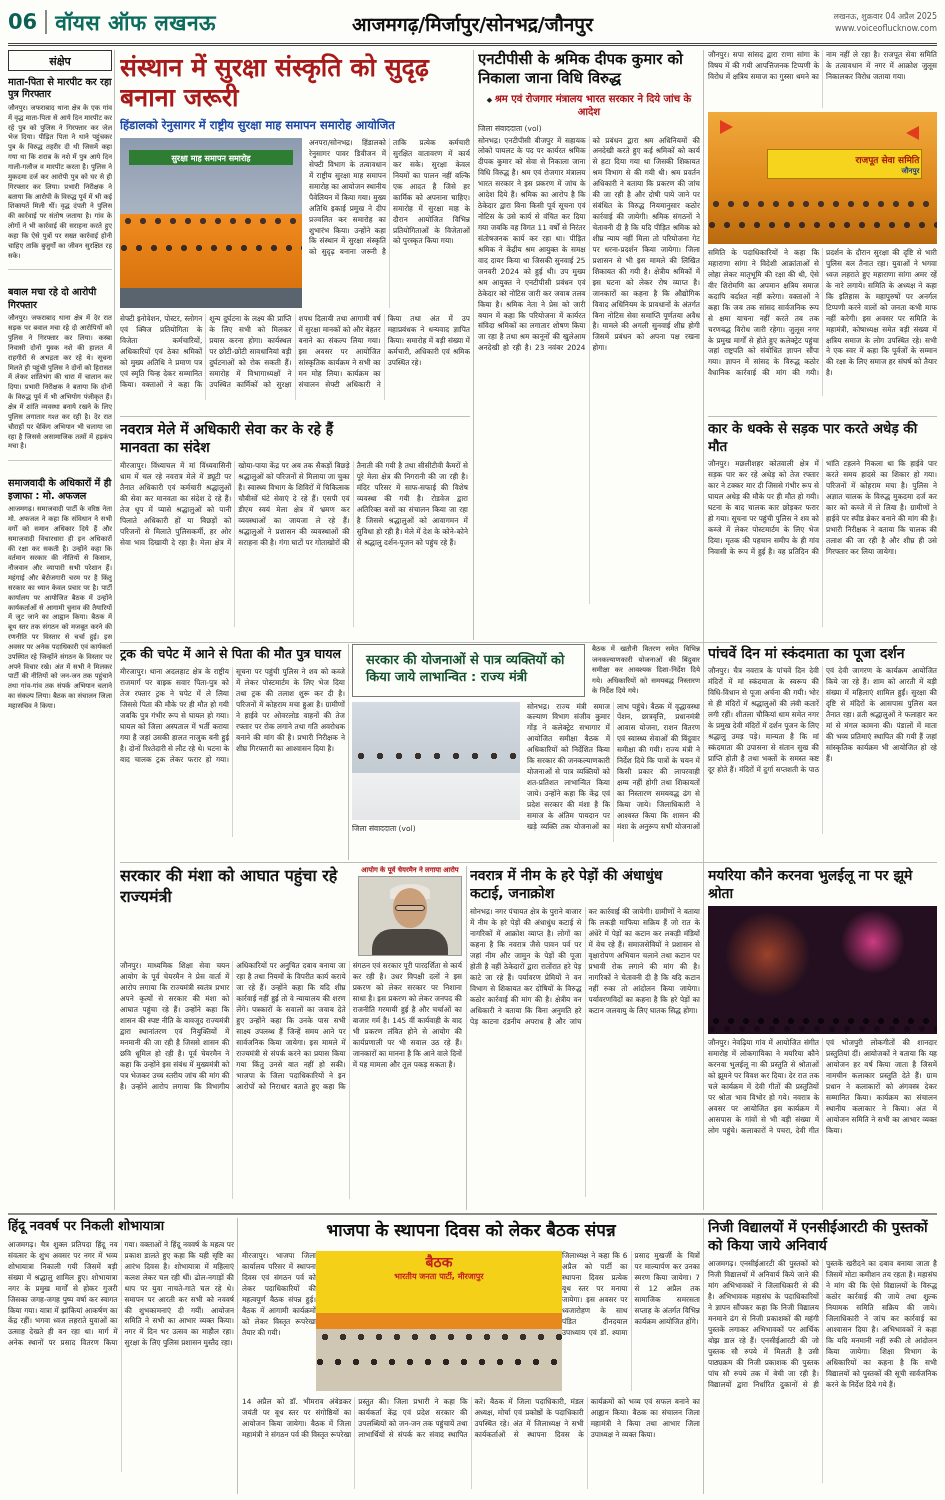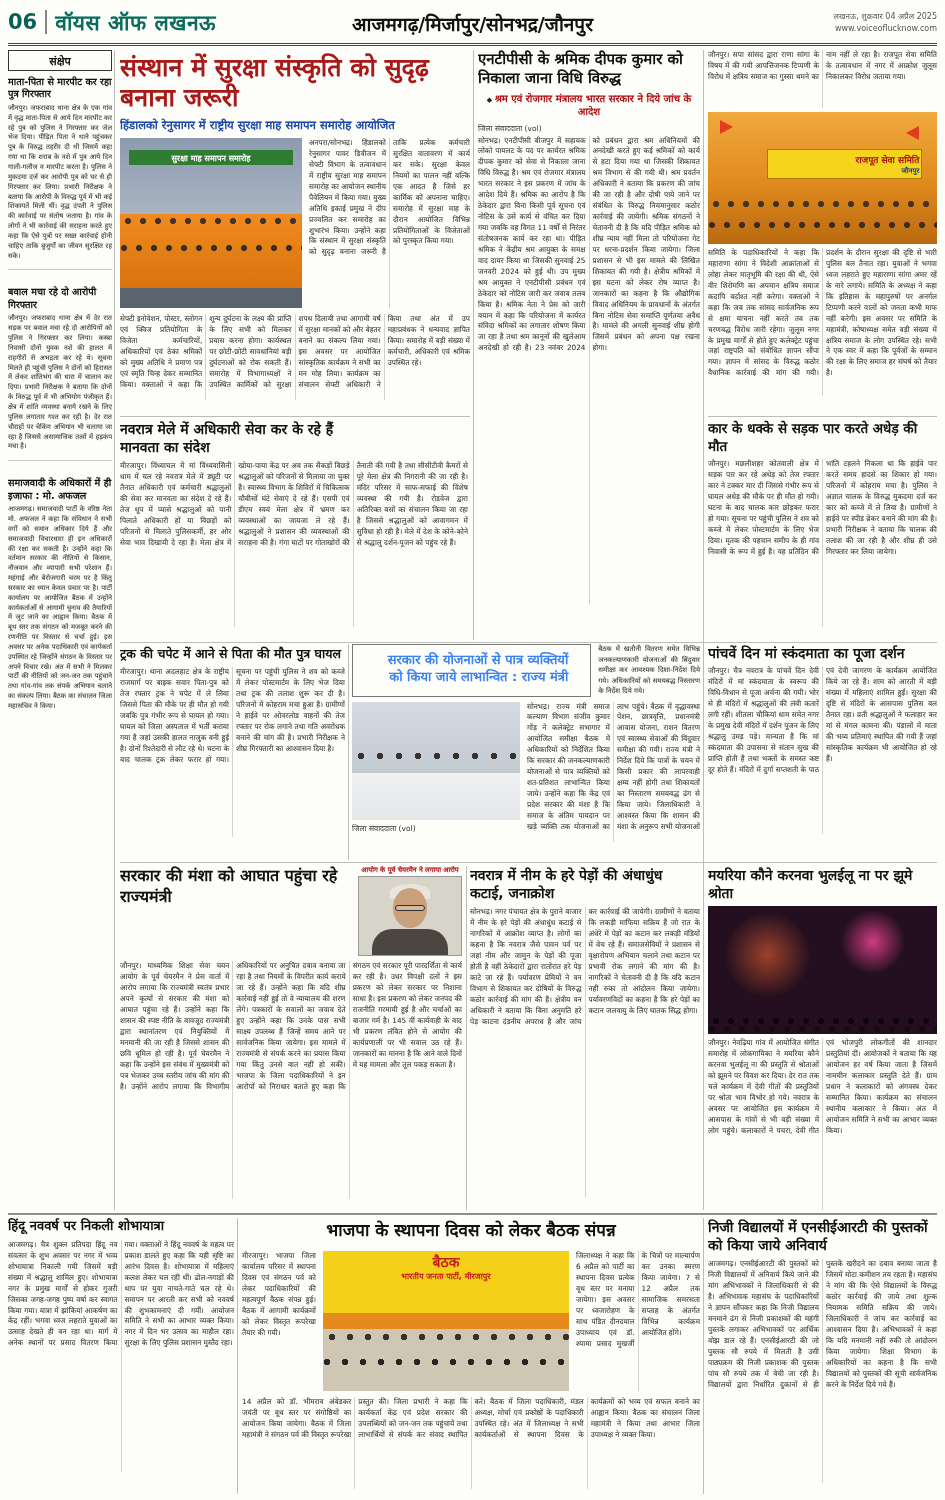--- a/index.html
+++ b/index.html
@@ -95,21 +95,21 @@
   #blk-mela { left:120px; top:420px; width:348px; height:219px; }
   #blk-mela h2 { font-size:14px; line-height:1.3; width:72%; margin-bottom:5px; }
   #blk-mela .body-text { height:166px; overflow:hidden; }
 
   #blk-truck { left:120px; top:646px; width:225px; height:214px; }
   #blk-truck h2 { font-size:12.5px; line-height:1.3; margin-bottom:5px; }
   #blk-truck .body-text { height:170px; overflow:hidden; }
 
   #blk-yojna { left:352px; top:644px; width:348px; height:216px; }
   .yj-head { display:flex; gap:7px; margin-bottom:5px; }
-  .yj-title { flex:1.9; border:1.5px solid #777; color:#3b82f6; font-size:13px; font-weight:700; text-align:right; padding:7px 22px; line-height:1.3; }
+  .yj-title { flex:1.9; border:1.5px solid #777; color:#14532d; font-size:13px; font-weight:700; text-align:left; padding:7px 13px; line-height:1.3; }
   .yj-aside { flex:1; font-size:7px; }
   .yj-row { display:flex; gap:7px; }
   .yj-right { flex:1; height:140px; overflow:hidden; }
 
   #blk-car { left:708px; top:420px; width:229px; height:219px; }
   #blk-car h2 { font-size:13.5px; line-height:1.3; margin-bottom:4px; }
   #blk-car .body-text { height:168px; overflow:hidden; }
 
   #blk-skand { left:708px; top:644px; width:229px; height:216px; }
   #blk-skand h2 { font-size:14px; line-height:1.3; margin-bottom:4px; }
@@ -127,21 +127,21 @@
   #blk-mayriya { left:708px; top:866px; width:229px; height:344px; }
   #blk-mayriya h2 { font-size:14px; line-height:1.3; }
   #blk-mayriya .body-text { height:192px; overflow:hidden; }
 
   #blk-navvarsh { left:8px; top:1218px; width:226px; height:276px; }
   #blk-navvarsh h2 { font-size:13px; line-height:1.3; margin-bottom:5px; }
   #blk-navvarsh .body-text { height:232px; overflow:hidden; }
 
   #blk-bjp { left:242px; top:1218px; width:458px; height:276px; }
   #blk-bjp h2 { font-size:17px; text-align:center; margin-bottom:10px; }
-  .bjp-row { display:flex; gap:7px; }
+  .bjp-row { display:flex; }
   .bjp-left { width:74px; flex-shrink:0; }
   .bjp-right { flex:1; height:140px; overflow:hidden; }
   .bjp-bottom { margin-top:6px; height:92px; overflow:hidden; }
 
   #blk-ncert { left:708px; top:1218px; width:229px; height:276px; }
   #blk-ncert h2 { font-size:14px; line-height:1.3; margin-bottom:5px; }
   #blk-ncert .body-text { height:224px; overflow:hidden; }
 </style>
 </head>
 <body>

